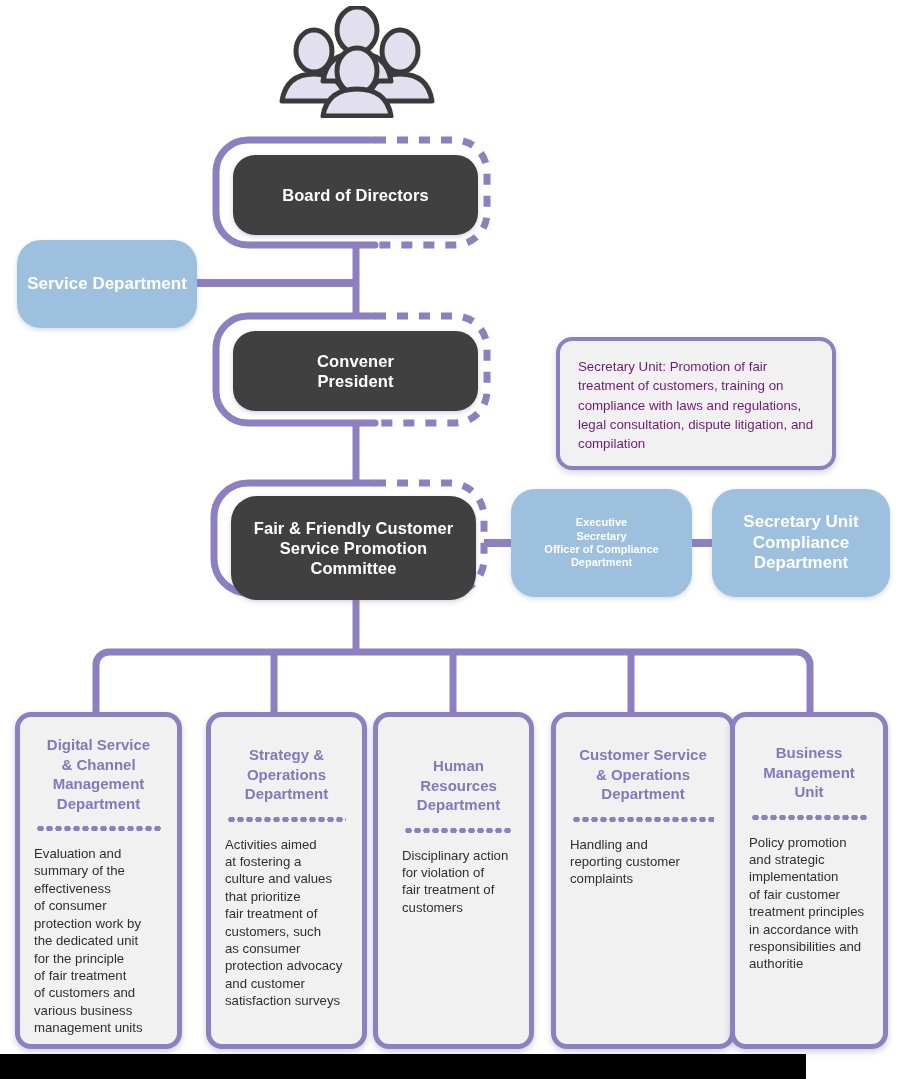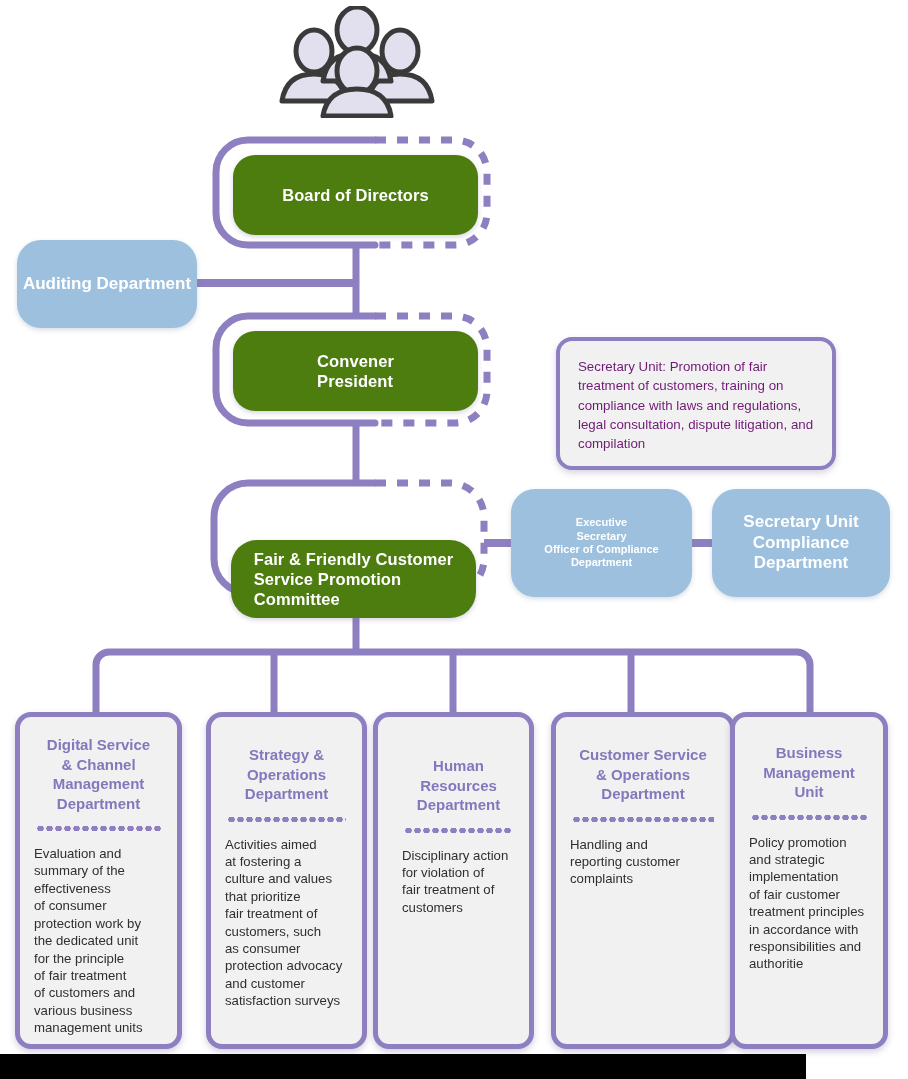--- a/index.html
+++ b/index.html
@@ -39,26 +39,26 @@
   
   .node-text {
     white-space: pre-line;
     line-height: 1.22;
   }
 
   
   .pill-node {
     position: absolute;
     box-sizing: border-box;
-    background: #4d7c0f;
+    background: #404040;
     border-radius: 22px;
     display: flex;
     align-items: center;
     justify-content: center;
-    text-align: left;
+    text-align: center;
     color: #ffffff;
     font-weight: 600;
     font-size: 16.5px;
     letter-spacing: .1px;
     box-shadow: 0 2px 5px rgba(120,110,160,.30);
     z-index: 4;
   }
 
   
   .blue-node {
@@ -199,28 +199,28 @@
 
   <div class="pill-node" style="left:233px; top:155px; width:245px; height:80px;">
     <span class="node-text">Board of Directors</span>
   </div>
 
   <div class="pill-node" style="left:233px; top:331px; width:245px; height:80px;">
     <span class="node-text">Convener
 President</span>
   </div>
 
-  <div class="pill-node" style="left:231px; top:496px; width:245px; height:78px; border-radius:26px;margin-top:44px;">
+  <div class="pill-node" style="left:231px; top:496px; width:245px; height:104px; border-radius:26px;">
     <span class="node-text">Fair &amp; Friendly Customer
 Service Promotion
 Committee</span>
   </div>
 
   <div class="blue-node" style="left:17px; top:240px; width:180px; height:88px;">
-    <span class="node-text">Auditing Department</span>
+    <span class="node-text">Service Department</span>
   </div>
 
   <div class="blue-node" style="left:511px; top:489px; width:181px; height:108px; font-size:11px;">
     <span class="node-text">Executive
 Secretary
 Officer of Compliance
 Department</span>
   </div>
 
   <div class="blue-node" style="left:712px; top:489px; width:178px; height:108px;">

